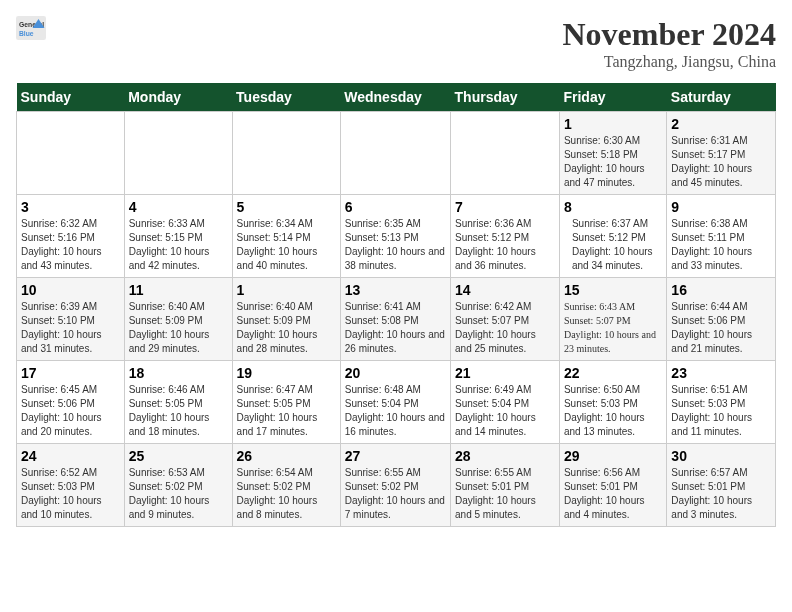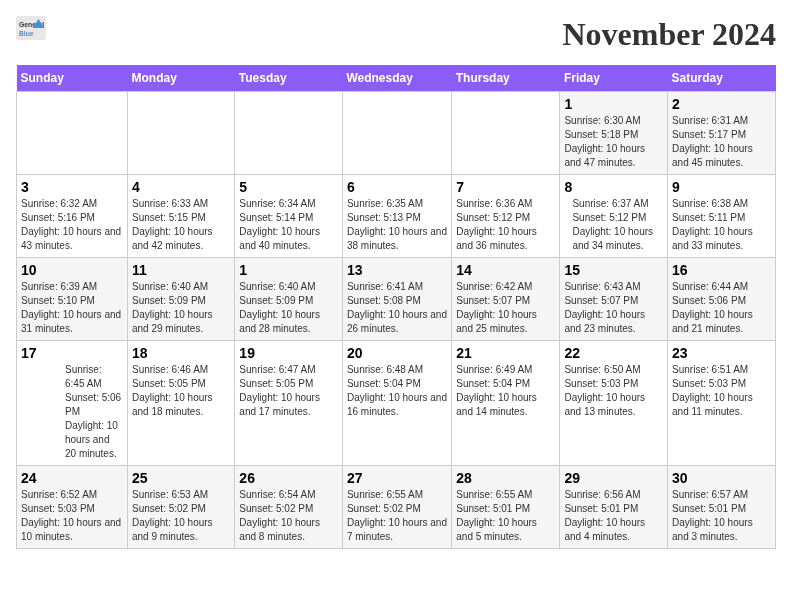--- a/index.html
+++ b/index.html
@@ -37,25 +37,25 @@
     .subtitle {
       font-size: 16px;
       color: #555;
     }
     table {
       width: 100%;
       border-collapse: collapse;
       font-size: 11px;
     }
     thead tr th {
-      background-color: #8b5cf6;
+      background-color: #14532d;
       color: white;
       padding: 6px 4px;
       text-align: left;
-      font-size: 12px;
+      font-size: 14px;
       font-weight: bold;
       margin-top: 48px;
     }
     tbody tr td {
       border: 1px solid #ccc;
       vertical-align: top;
       padding: 4px;
       height: 80px;
       width: 113px;
       background: #fff;
@@ -88,20 +88,21 @@
   <div class="logo">
     <svg class="logo-icon" viewBox="0 0 40 32" xmlns="http://www.w3.org/2000/svg">
       <rect x="0" y="0" width="40" height="32" rx="3" fill="#e8e8e8"></rect>
       <text x="4" y="14" font-size="9" font-weight="bold" fill="#333">General</text>
       <text x="4" y="26" font-size="9" font-weight="bold" fill="#4a90d9">Blue</text>
       <polygon points="30,4 38,16 22,16" fill="#4a90d9"></polygon>
     </svg>
   </div>
   <div class="title-area">
     <div class="main-title">November 2024</div>
+    <div class="subtitle">Tangzhang, Jiangsu, China</div>
   </div>
 </div>
 
 <table>
   <thead>
     <tr>
     <th>Sunday</th>
         <th>Monday</th>
         <th>Tuesday</th>
         <th>Wednesday</th>
@@ -200,35 +201,35 @@
 Daylight: 10 hours and 26 minutes.</div>
         </td>
         <td>
           <span class="day-number">14</span>
           <div class="day-info" style="white-space: pre-line;">Sunrise: 6:42 AM
 Sunset: 5:07 PM
 Daylight: 10 hours and 25 minutes.</div>
         </td>
         <td>
           <span class="day-number">15</span>
-          <div class="day-info" style="white-space: pre-line;">Sunrise: 6:43 AM
+          <div class="day-info" style="white-space: pre-line; font-family: Liberation Serif, serif;">Sunrise: 6:43 AM
 Sunset: 5:07 PM
 Daylight: 10 hours and 23 minutes.</div>
         </td>
         <td>
           <span class="day-number">16</span>
           <div class="day-info" style="white-space: pre-line;">Sunrise: 6:44 AM
 Sunset: 5:06 PM
 Daylight: 10 hours and 21 minutes.</div>
         </td>
       </tr>
       <tr>
         <td>
           <span class="day-number">17</span>
-          <div class="day-info" style="white-space: pre-line; margin-left: 44px;">Sunrise: 6:45 AM
+          <div class="day-info" style="white-space: pre-line;">Sunrise: 6:45 AM
 Sunset: 5:06 PM
 Daylight: 10 hours and 20 minutes.</div>
         </td>
         <td>
           <span class="day-number">18</span>
           <div class="day-info" style="white-space: pre-line;">Sunrise: 6:46 AM
 Sunset: 5:05 PM
 Daylight: 10 hours and 18 minutes.</div>
         </td>
         <td>

